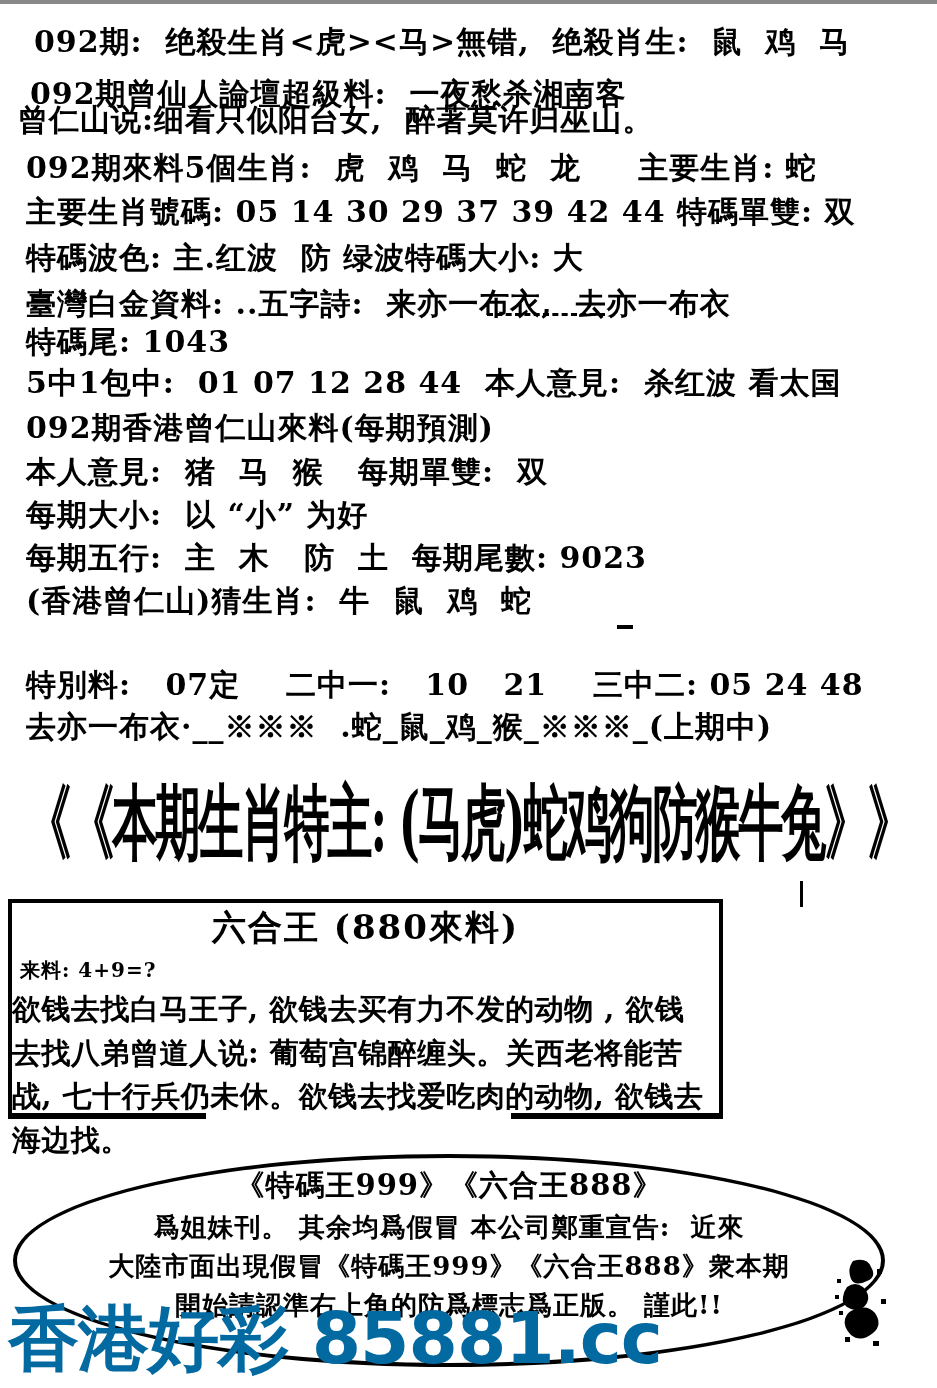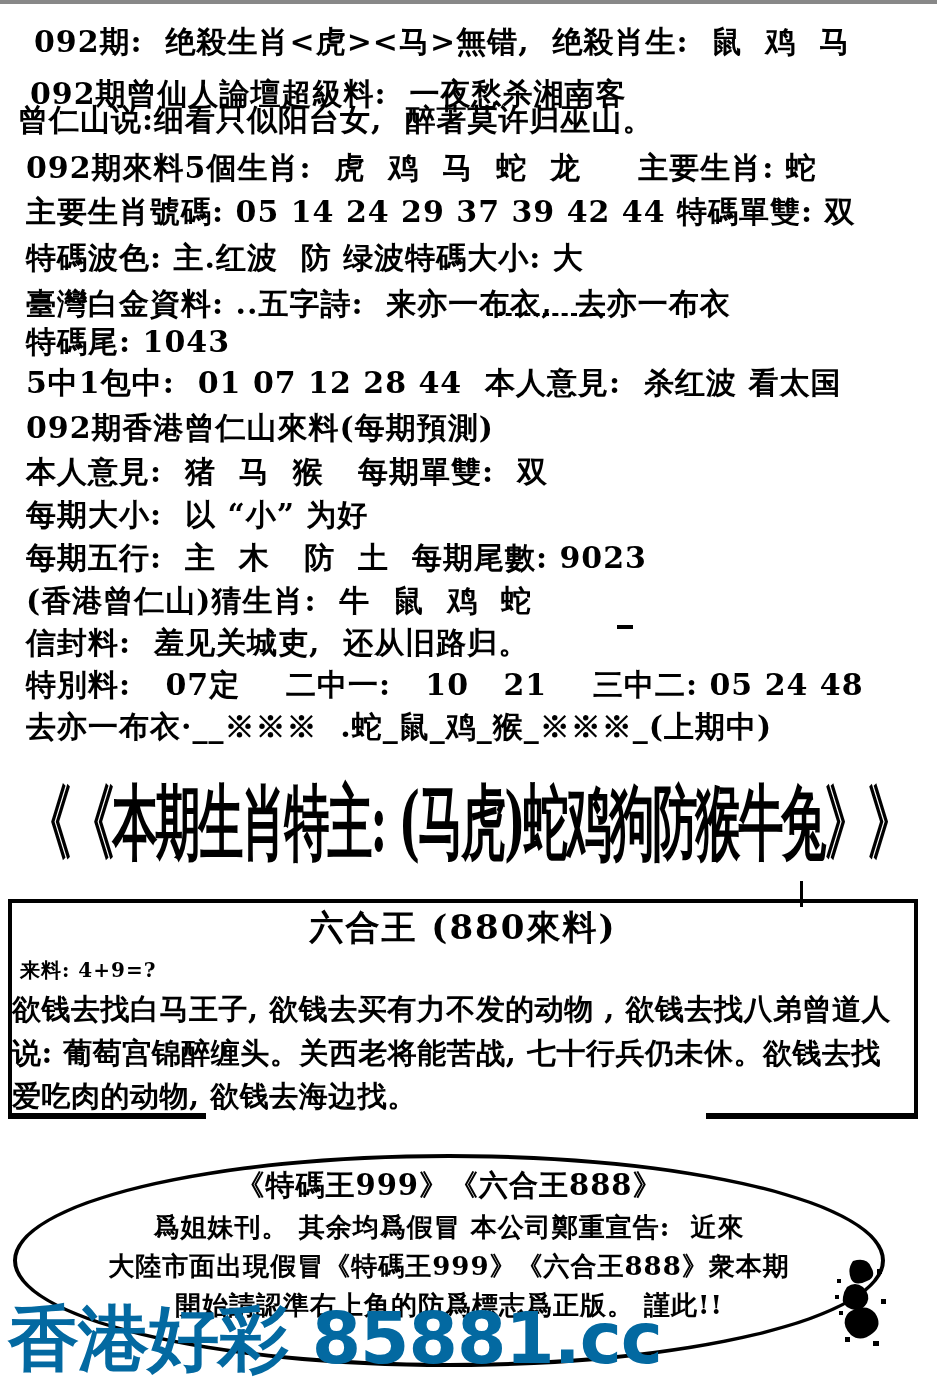--- a/index.html
+++ b/index.html
@@ -21,21 +21,21 @@
   
   .headline{
     position:absolute;top:796px;left:0;width:937px;text-align:center;
     font-size:45px;line-height:48px;font-weight:900;white-space:pre;
     letter-spacing:-2px;transform:scale(1.0,1.82);transform-origin:50% 50%;
     font-family:"DejaVu Serif","Liberation Serif",serif;
   }
 
   
   .box{
-    position:absolute;left:8px;top:895px;width:910px;height:214px;
+    position:absolute;left:8px;top:895px;width:715px;height:214px;
     border:4px solid #000;border-bottom:none;box-sizing:border-box;
   }
   .bseg{position:absolute;bottom:-6px;height:6px;background:#000;}
   .bseg.left{left:-4px;width:198px;}
   .bseg.right{right:-4px;width:212px;}
   .box-title{
     text-align:center;font-size:34px;font-weight:700;margin-top:2px;letter-spacing:2px;
     font-family:"DejaVu Serif","Liberation Serif",serif;
   }
   .box-formula{
@@ -71,31 +71,30 @@
 </style>
 </head>
 <body>
 
 <div class="sheet">
 
   <div class="tl" style="top:20px;left:34px">092期:  绝殺生肖&lt;虎&gt;&lt;马&gt;無错,  绝殺肖生:  鼠  鸡  马</div>
   <div class="tl" style="top:72px;left:30px">092期曾仙人論壇超級料:  一夜愁杀湘南客</div>
   <div class="tl" style="top:98px;left:18px">曾仁山说:细看只似阳台女,  醉著莫许归巫山。</div>
   <div class="tl" style="top:146px">092期來料5個生肖:  虎  鸡  马  蛇  龙     主要生肖: 蛇</div>
-  <div class="tl" style="top:190px">主要生肖號碼: 05 14 24 29 37 39 42 44 特碼單雙: 双</div>
+  <div class="tl" style="top:190px">主要生肖號碼: 05 14 30 29 37 39 42 44 特碼單雙: 双</div>
   <div class="tl" style="top:236px">特碼波色: 主.红波  防 绿波特碼大小: 大</div>
   <div class="tl" style="top:282px">臺灣白金資料: ..五字詩:  来亦一布衣,  去亦一布衣</div>
   <div class="tl" style="top:320px">特碼尾: 1043</div>
   <div class="tl" style="top:361px">5中1包中:  01 07 12 28 44  本人意見:  杀红波 看太国</div>
   <div class="tl" style="top:406px">092期香港曾仁山來料(每期預測)</div>
   <div class="tl" style="top:450px">本人意見:  猪  马  猴   每期單雙:  双</div>
   <div class="tl" style="top:493px">每期大小:  以 “小” 为好</div>
   <div class="tl" style="top:536px">每期五行:  主  木   防  土  每期尾數: 9023</div>
   <div class="tl" style="top:579px">(香港曾仁山)猜生肖:  牛  鼠  鸡  蛇</div>
-  <div class="tl" style="top:621px">信封料:  羞见关城吏,  还从旧路归。</div>
   <div class="tl" style="top:663px">特別料:   07定    二中一:   10   21    三中二: 05 24 48</div>
   <div class="tl" style="top:705px">去亦一布衣·__※※※  .蛇_鼠_鸡_猴_※※※_(上期中)</div>
 
   <div class="dashed-underline"></div>
   <div class="dash-mark"></div>
   <div class="tick-mark"></div>
 
   <div class="headline">《《本期生肖特主: (马虎)蛇鸡狗防猴牛兔》》</div>
 
   <div class="box">

